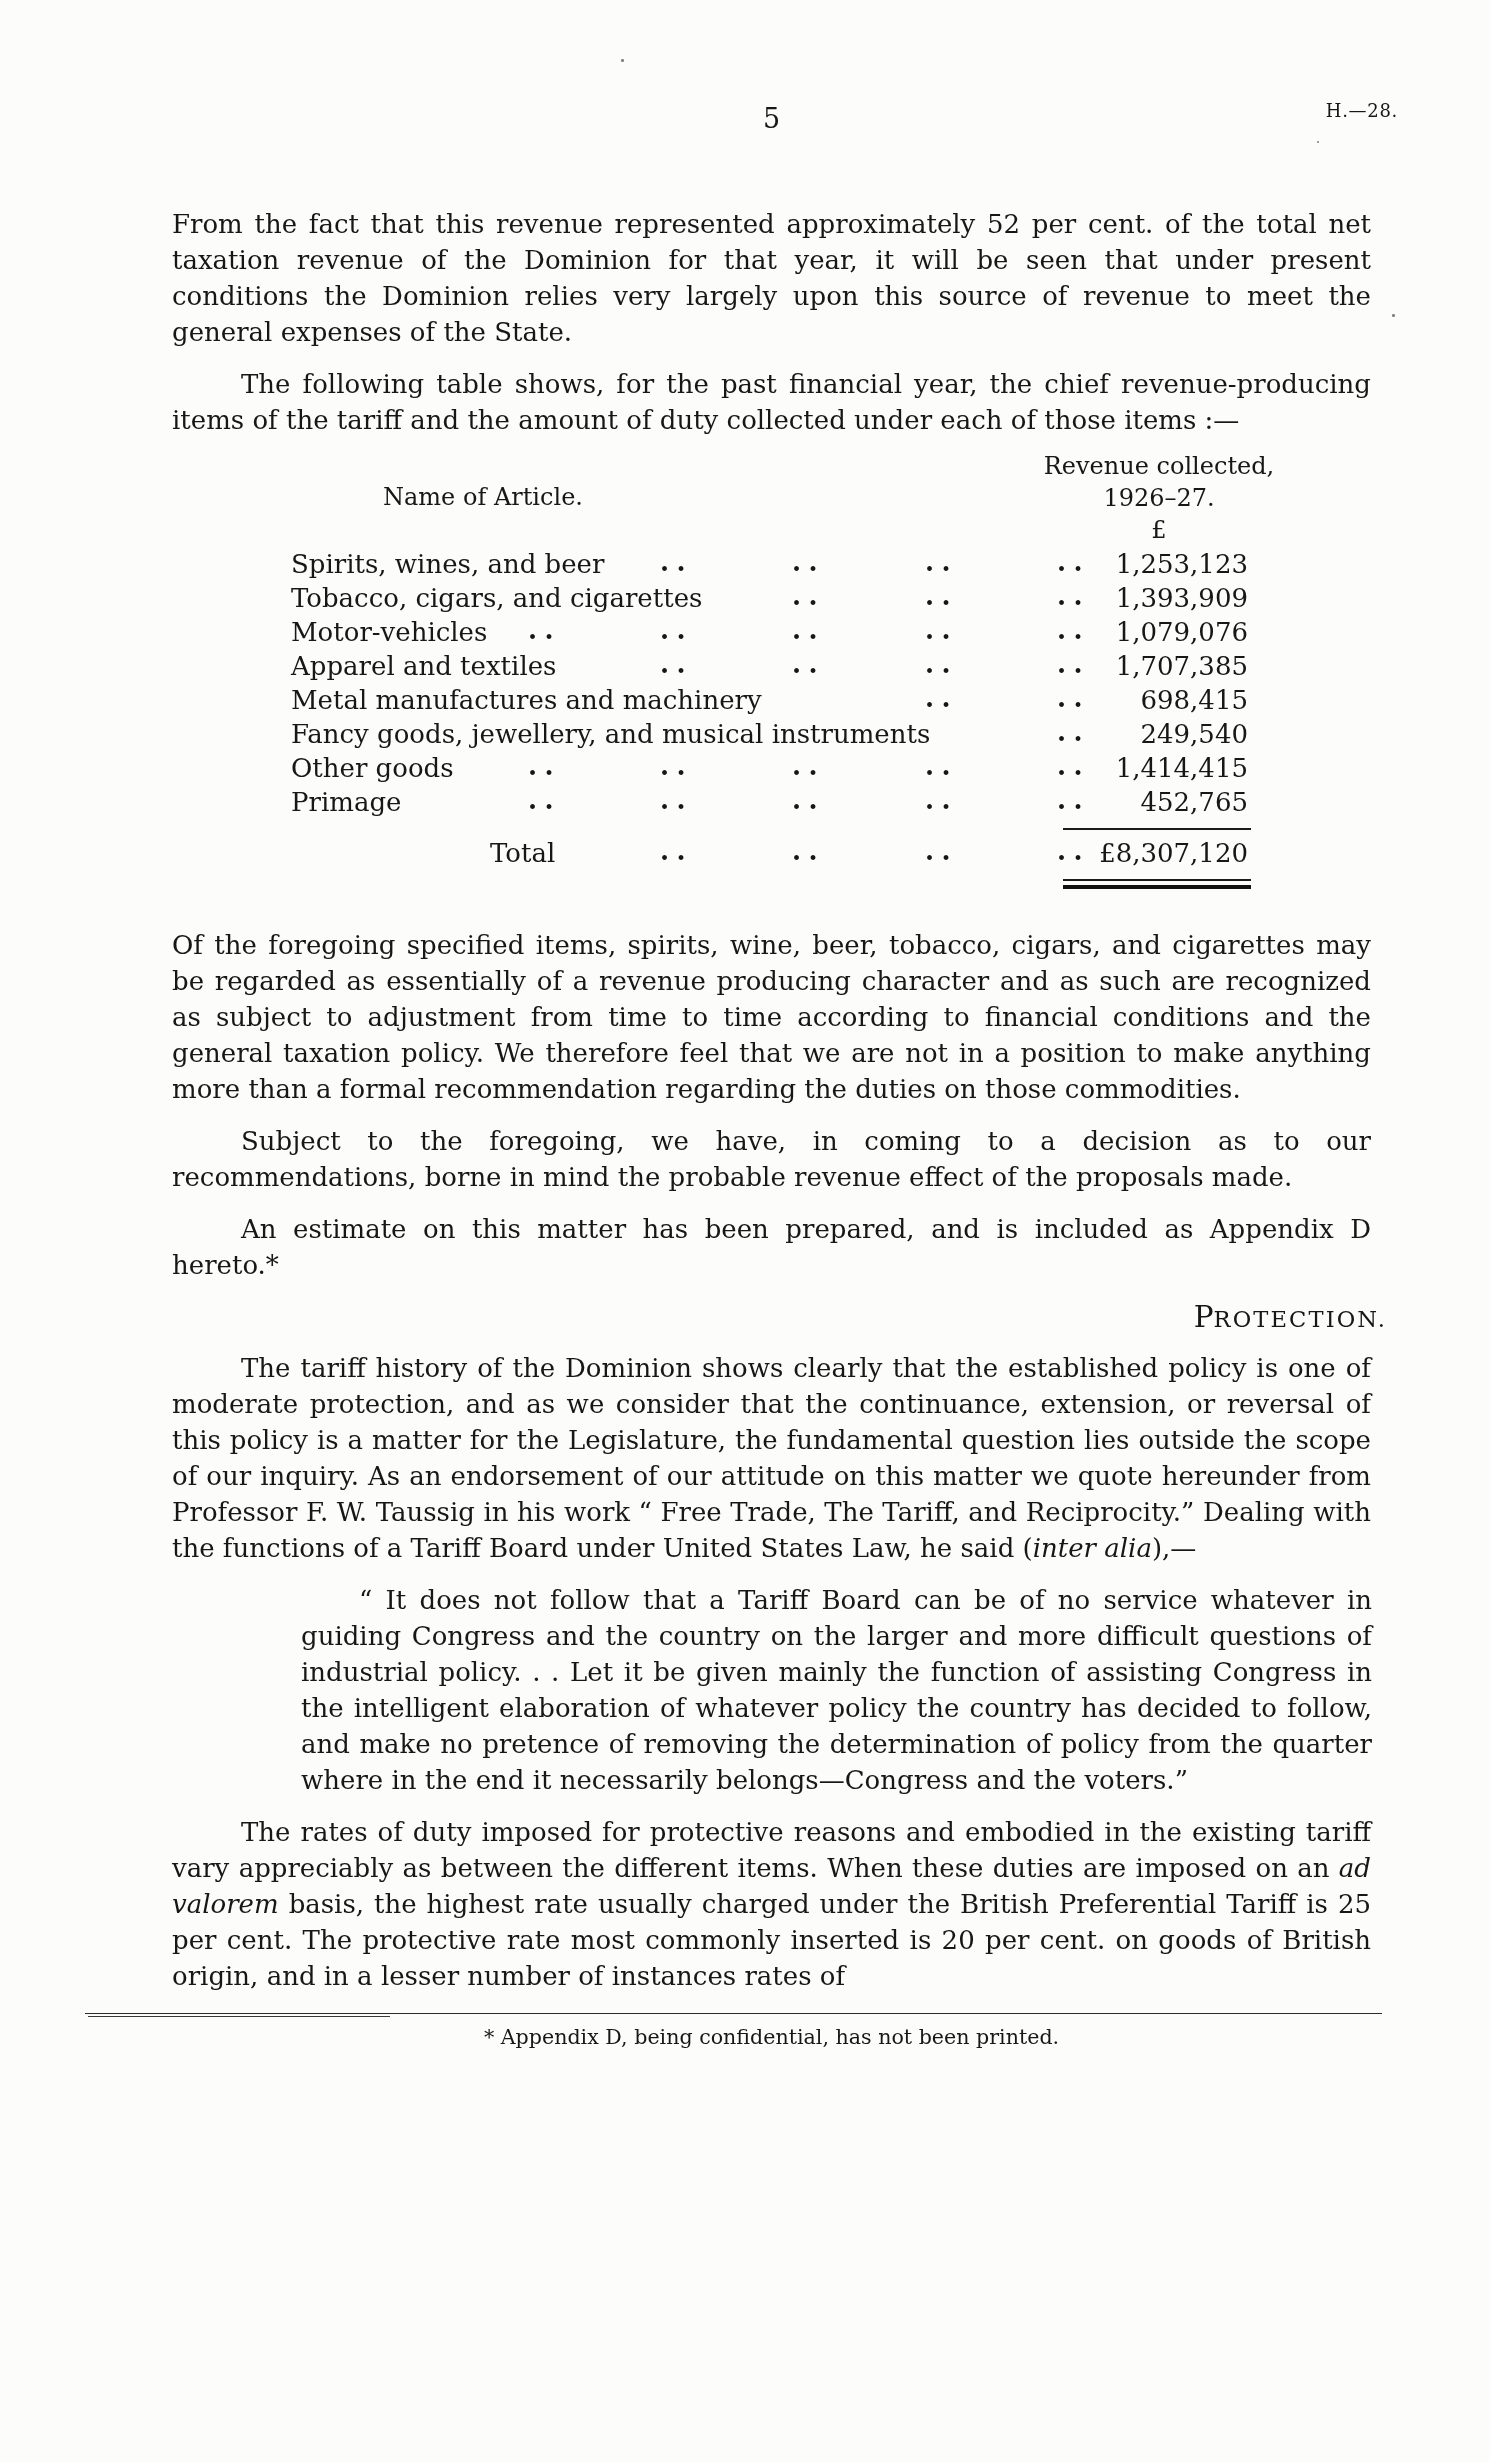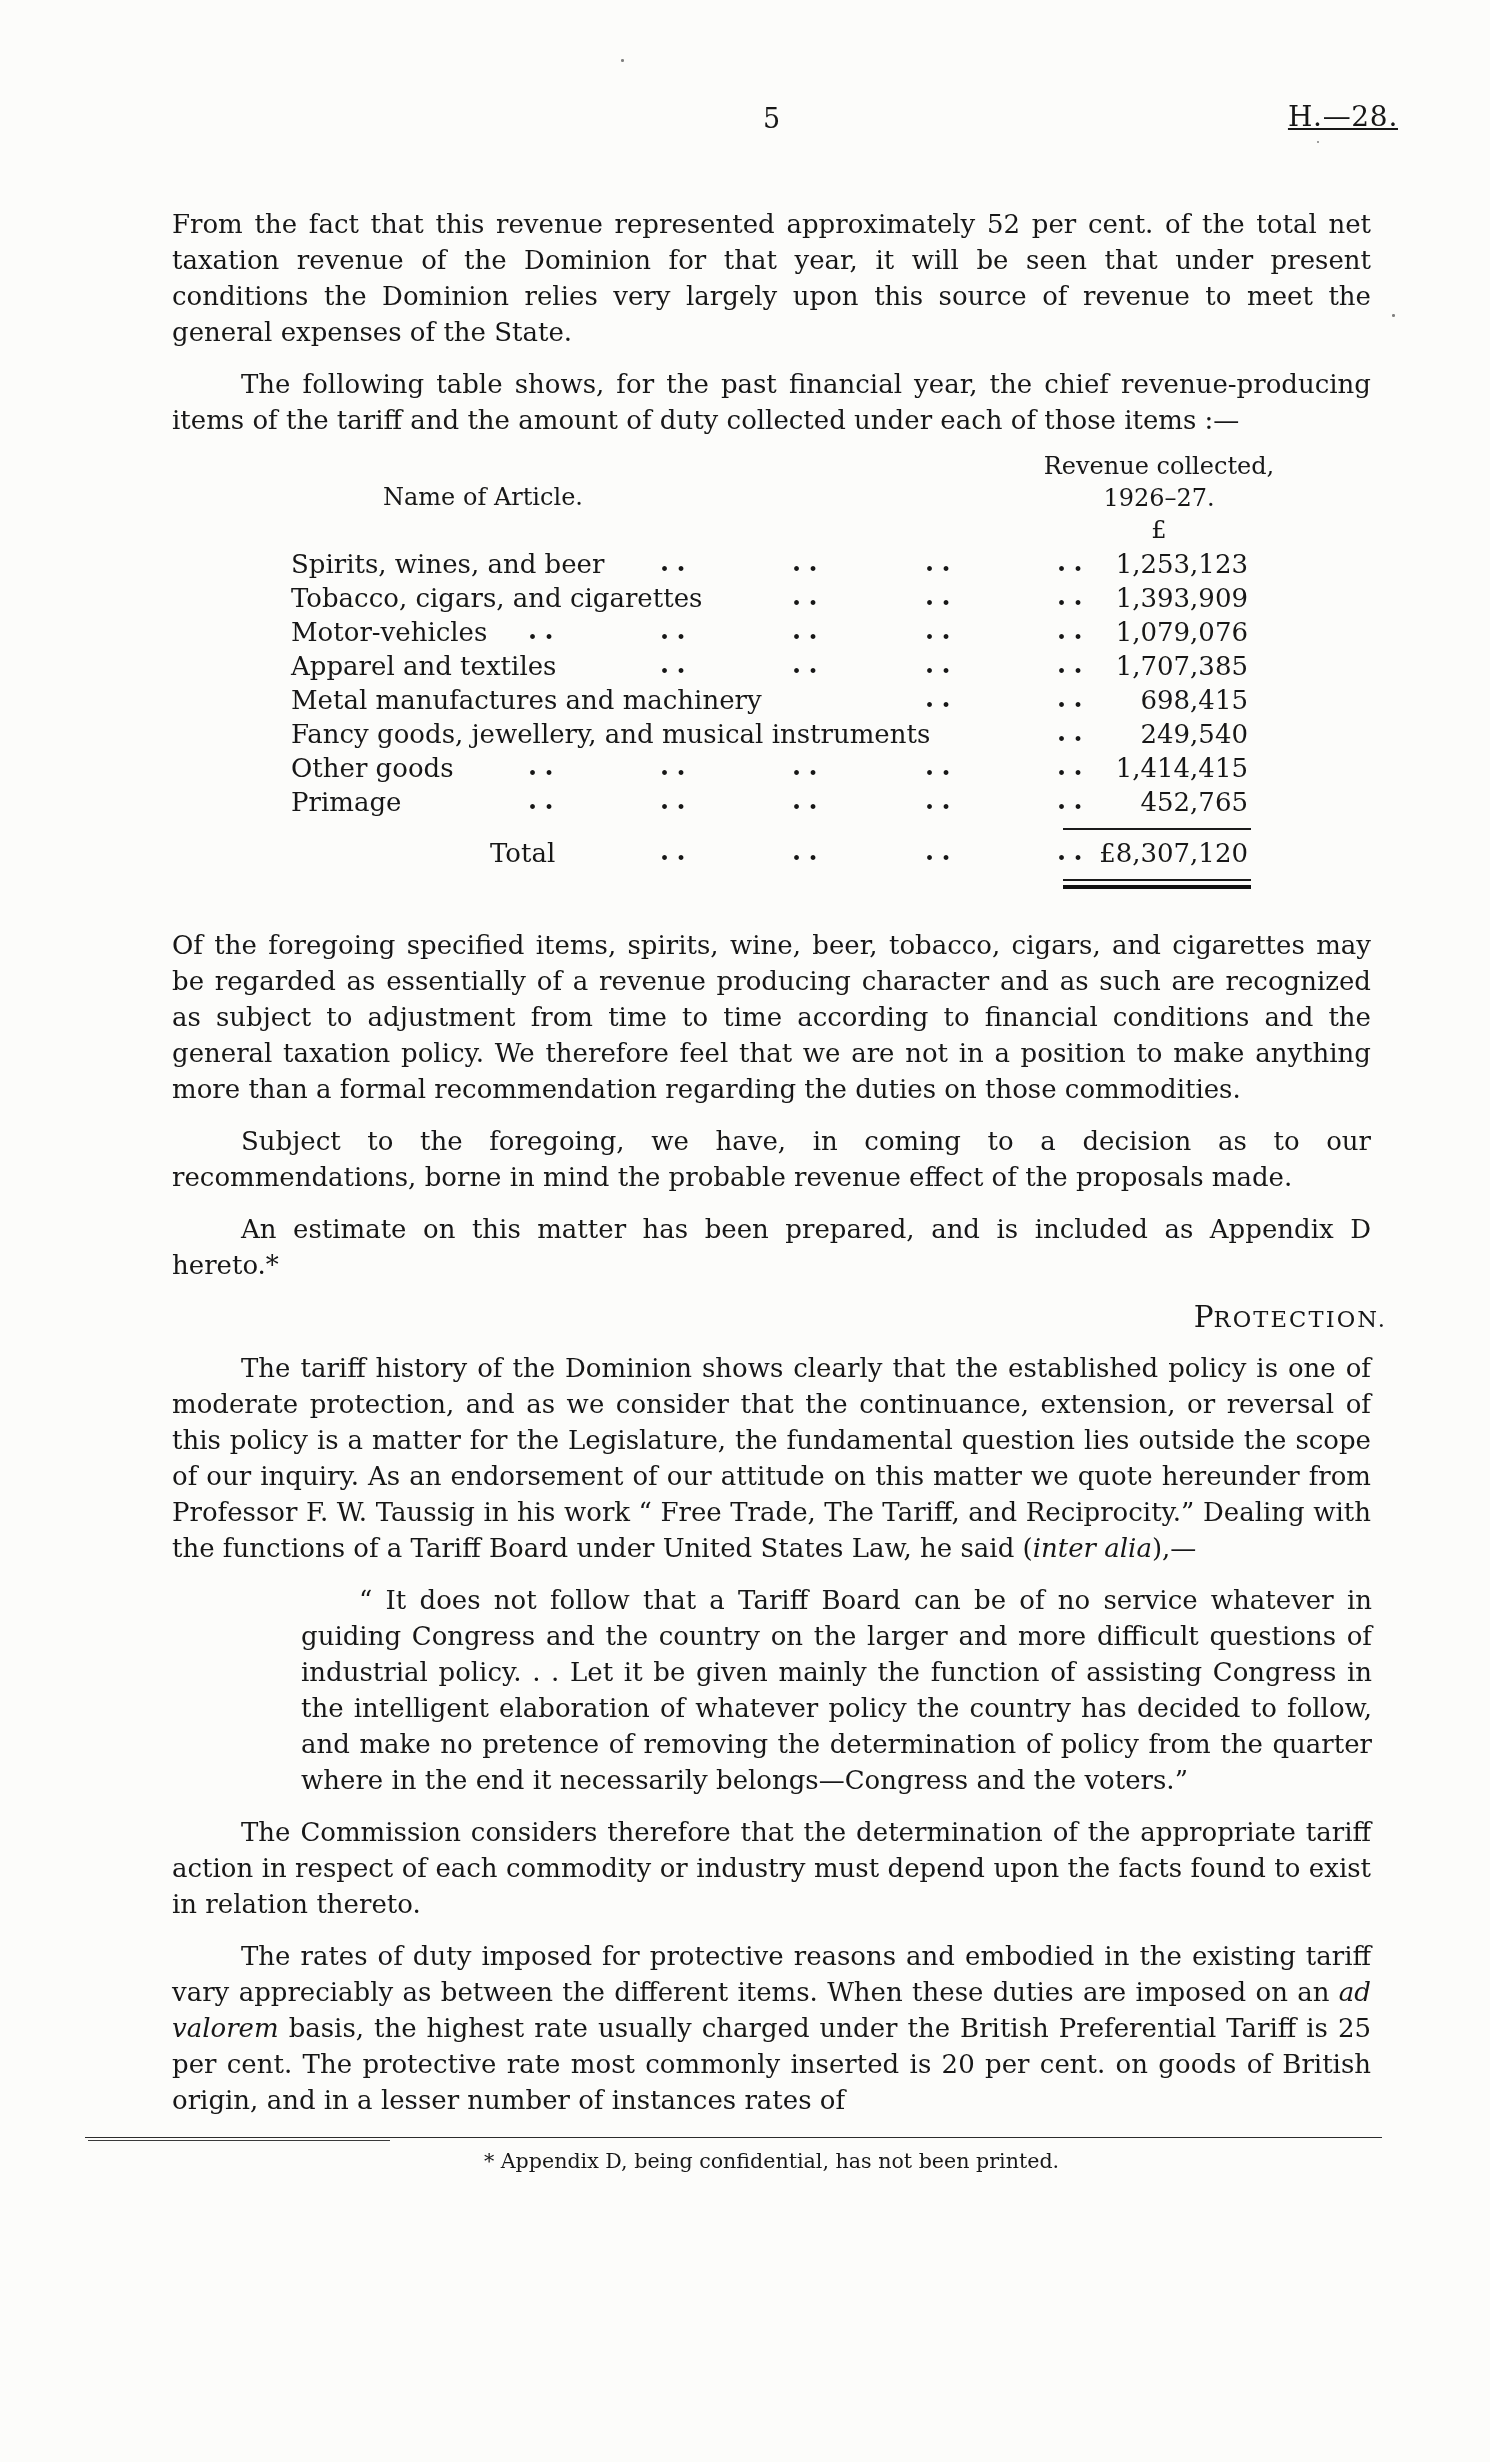--- a/index.html
+++ b/index.html
@@ -7,21 +7,21 @@
     position:relative;
     width:1490px;height:2462px;
     background:#fcfcfa;
     font-family:"DejaVu Serif","Liberation Serif",serif;
     color:#171717;
     overflow:hidden;
   }
   .content{position:absolute;left:156px;top:0;width:1231px;}
   .header-row{position:relative;margin-top:103px;height:34px;font-size:27px;}
   .page-num{position:absolute;left:0;right:0;text-align:center;}
-  .doc-ref{position:absolute;right:-11px;top:-2.7px;font-size:28px;letter-spacing:0.7px;text-decoration:underline;}
+  .doc-ref{position:absolute;right:-11px;top:-2.7px;font-size:18px;letter-spacing:0.7px;}
   .body-p{font-size:26px;line-height:36px;text-align:justify;margin:16px;}
   .indent{text-indent:69px;}
   .p1{margin-top:69px;}
   
   .rev-table{position:relative;margin-left:135px;width:957px;margin-top:4.1px;}
   .t-header{position:relative;height:95px;font-size:24px;}
   .t-col1{position:absolute;left:0;top:29px;width:384px;text-align:center;}
   .t-col2{position:absolute;right:-31px;top:-4.1px;width:240px;text-align:center;line-height:32px;}
   .t-row{position:relative;height:34px;font-size:26px;}
   .t-name{position:absolute;left:0;top:0;white-space:nowrap;}
@@ -156,21 +156,20 @@
     <p class="body-p indent">Subject to the foregoing, we have, in coming to a decision as to our recommendations, borne in mind the probable revenue effect of the proposals made.</p>
     <p class="body-p indent">An estimate on this matter has been prepared, and is included as Appendix D hereto.*</p>
 
     <h2 class="section-heading"><span class="cap">P</span><span class="rest">ROTECTION.</span></h2>
 
 
     <p class="body-p indent"><span>The tariff history of the Dominion shows clearly that the established policy is one of moderate protection, and as we consider that the continuance, extension, or reversal of this policy is a matter for the Legislature, the fundamental question lies outside the scope of our inquiry.  As an endorsement of our attitude on this matter we quote hereunder from Professor F. W. Taussig in his work “ Free Trade, The Tariff, and Reciprocity.”  Dealing with the functions of a Tariff Board under United States Law, he said (</span><i>inter alia</i><span>),—</span></p>
 
     <p class="body-p quote">“ It does not follow that a Tariff Board can be of no service whatever in guiding Congress and the country on the larger and more difficult questions of industrial policy. . .  Let it be given mainly the function of assisting Congress in the intelligent elaboration of whatever policy the country has decided to follow, and make no pretence of removing the determination of policy from the quarter where in the end it necessarily belongs—Congress and the voters.”</p>
 
-    <p class="body-p indent">The Commission considers therefore that the determination of the appropriate tariff action in respect of each commodity or industry must depend upon the facts found to exist in relation thereto.</p>
 
     <p class="body-p indent"><span>The rates of duty imposed for protective reasons and embodied in the existing tariff vary appreciably as between the different items.  When these duties are imposed on an </span><i>ad valorem</i><span> basis, the highest rate usually charged under the British Preferential Tariff is 25 per cent.  The protective rate most commonly inserted is 20 per cent. on goods of British origin, and in a lesser number of instances rates of</span></p>
 
     <div class="footnote-rule"></div>
     <div class="footnote">* Appendix D, being confidential, has not been printed.</div>
   </div>
 
   <div class="speck" style="left:621px;top:59px;width:2.7px;height:2.7px;"></div>
   <div class="speck" style="left:1317px;top:141px;width:2.1px;height:2.1px;"></div>
   <div class="speck" style="left:1392px;top:314px;width:2.7px;height:2.7px;"></div>

